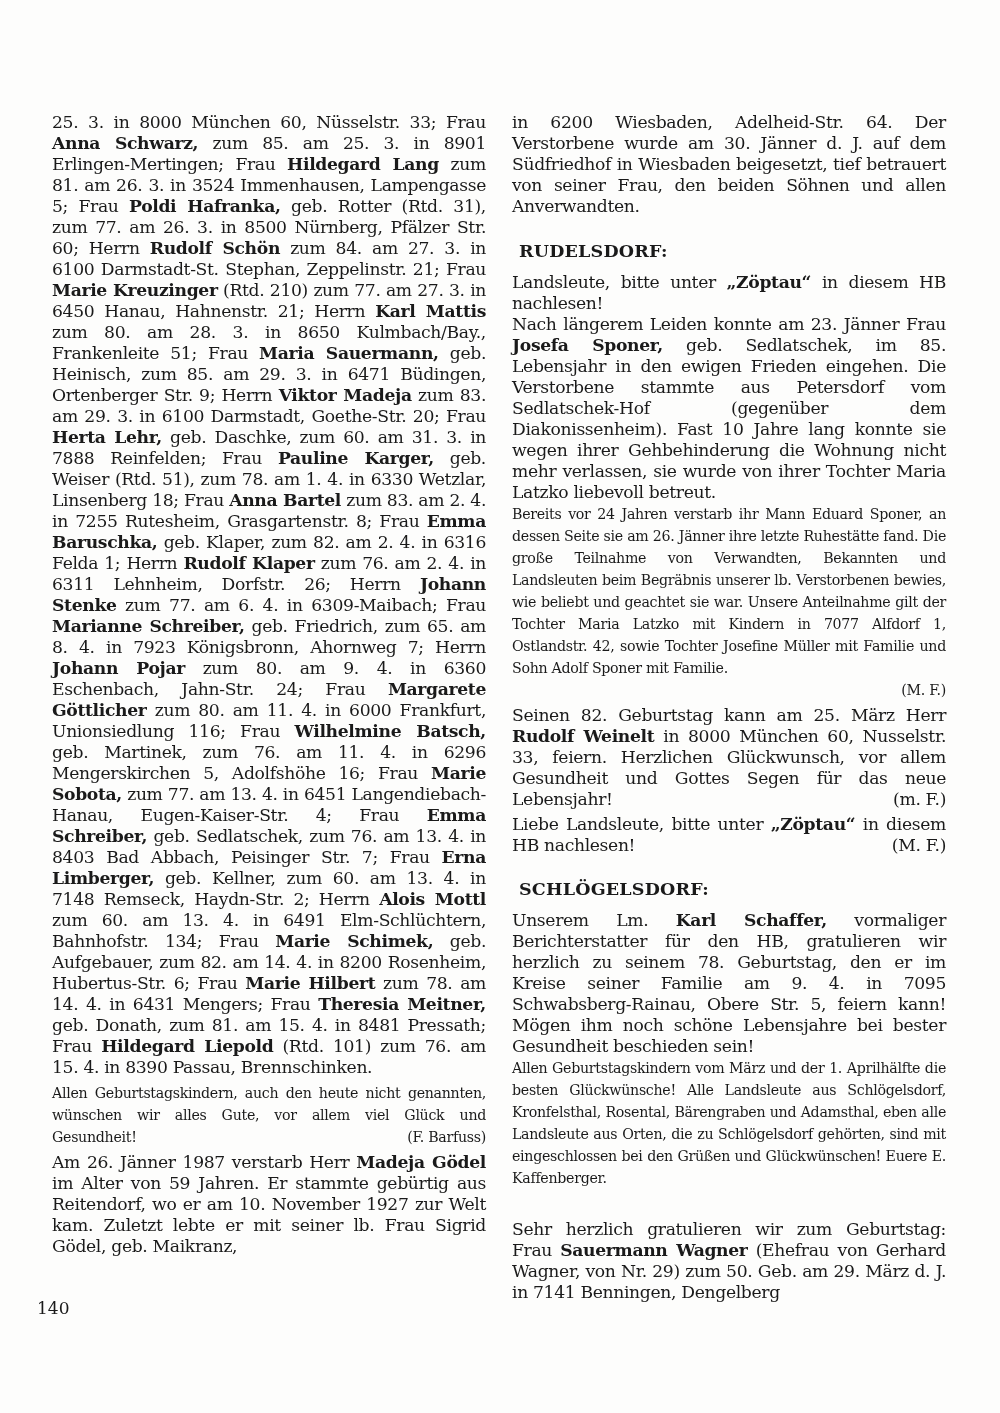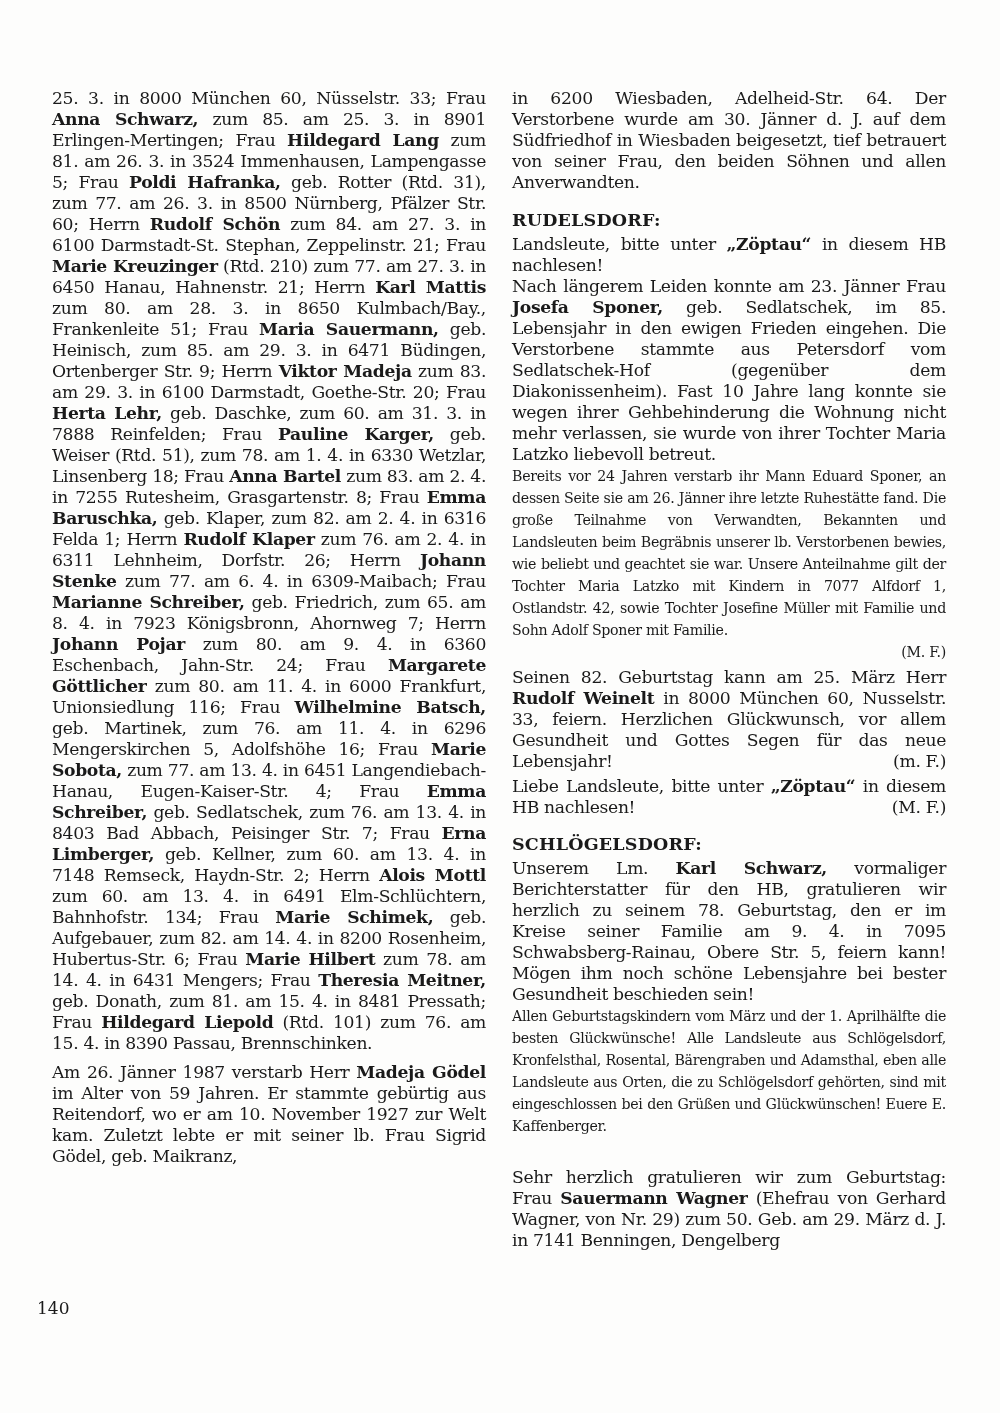--- a/index.html
+++ b/index.html
@@ -1,37 +1,41 @@
 <!DOCTYPE html>
 <html><head>
 <meta charset="utf-8">
 <style>
   html, body { margin: 0; padding: 0; }
   body {
     width: 1000px; height: 1413px; background: #fdfdfc; position: relative; overflow: hidden;
     font-family: "DejaVu Serif", "Liberation Serif", serif; color: #1a1a1a;
   }
-  .col { position: absolute; top: 88px; text-align: justify; }
+  .col { position: absolute; top: 112px; text-align: justify; }
   .col-left { left: 52px; width: 434px; }
   .col-right { left: 512px; width: 434px; }
   .p { font-size: 17.2px; line-height: 21px; margin: 0; letter-spacing: -0.35px; hyphens: manual; }
   .p.small { font-size: 14.2px; line-height: 22px; letter-spacing: -0.3px; }
   .p b { font-weight: bold; }
   .sig { float: right; }
-  .h { font-size: 17.5px; font-weight: bold; margin: 0; letter-spacing: 0.2px; }
+  .h { font-size: 17.5px; font-weight: bold; margin: 7px; letter-spacing: 0.2px; }
   .gap-s { height: 4px; }
   .gap-l { height: 17px; }
   .page-number { position: absolute; left: 37px; top: 1298px; font-size: 17px; }
 </style>
 </head>
 <body>
 
 <div class="col col-left">
   <p class="p">25. 3. in 8000 München 60, Nüsselstr. 33; Frau <b>Anna Schwarz,</b> zum 85. am 25. 3. in 8901 Erlingen-Mertingen; Frau <b>Hildegard Lang</b> zum 81. am 26. 3. in 3524 Immenhausen, Lampengasse 5; Frau <b>Poldi Hafranka,</b> geb. Rotter (Rtd. 31), zum 77. am 26. 3. in 8500 Nürnberg, Pfälzer Str. 60; Herrn <b>Rudolf Schön</b> zum 84. am 27. 3. in 6100 Darmstadt-St. Stephan, Zeppelinstr. 21; Frau <b>Marie Kreuzinger</b> (Rtd. 210) zum 77. am 27. 3. in 6450 Hanau, Hahnenstr. 21; Herrn <b>Karl Mattis</b> zum 80. am 28. 3. in 8650 Kulmbach/Bay., Frankenleite 51; Frau <b>Maria Sauermann,</b> geb. Heinisch, zum 85. am 29. 3. in 6471 Büdingen, Ortenberger Str. 9; Herrn <b>Viktor Madeja</b> zum 83. am 29. 3. in 6100 Darmstadt, Goethe-Str. 20; Frau <b>Herta Lehr,</b> geb. Daschke, zum 60. am 31. 3. in 7888 Reinfelden; Frau <b>Pauline Karger,</b> geb. Weiser (Rtd. 51), zum 78. am 1. 4. in 6330 Wetzlar, Linsenberg 18; Frau <b>Anna Bartel</b> zum 83. am 2. 4. in 7255 Rutesheim, Grasgartenstr. 8; Frau <b>Emma Baruschka,</b> geb. Klaper, zum 82. am 2. 4. in 6316 Felda 1; Herrn <b>Rudolf Klaper</b> zum 76. am 2. 4. in 6311 Lehnheim, Dorfstr. 26; Herrn <b>Johann Stenke</b> zum 77. am 6. 4. in 6309-Maibach; Frau <b>Marianne Schreiber,</b> geb. Friedrich, zum 65. am 8. 4. in 7923 Königsbronn, Ahornweg 7; Herrn <b>Johann Pojar</b> zum 80. am 9. 4. in 6360 Eschenbach, Jahn-Str. 24; Frau <b>Margarete Göttlicher</b> zum 80. am 11. 4. in 6000 Frankfurt, Unionsiedlung 116; Frau <b>Wilhelmine Batsch,</b> geb. Martinek, zum 76. am 11. 4. in 6296 Mengerskirchen 5, Adolfshöhe 16; Frau <b>Marie Sobota,</b> zum 77. am 13. 4. in 6451 Langendiebach-Hanau, Eugen-Kaiser-Str. 4; Frau <b>Emma Schreiber,</b> geb. Sedlatschek, zum 76. am 13. 4. in 8403 Bad Abbach, Peisinger Str. 7; Frau <b>Erna Limberger,</b> geb. Kellner, zum 60. am 13. 4. in 7148 Remseck, Haydn-Str. 2; Herrn <b>Alois Mottl</b> zum 60. am 13. 4. in 6491 Elm-Schlüchtern, Bahnhofstr. 134; Frau <b>Marie Schimek,</b> geb. Aufgebauer, zum 82. am 14. 4. in 8200 Rosenheim, Hubertus-Str. 6; Frau <b>Marie Hilbert</b> zum 78. am 14. 4. in 6431 Mengers; Frau <b>Theresia Meitner,</b> geb. Donath, zum 81. am 15. 4. in 8481 Pressath; Frau <b>Hildegard Liepold</b> (Rtd. 101) zum 76. am 15. 4. in 8390 Passau, Brennschinken.</p>
   <div class="gap-s"></div>
+  <p class="p small">
+    <span>Allen Geburtstagskindern, auch den heute nicht genannten, wünschen wir alles Gute, vor allem viel Glück und Gesundheit!</span>
+    <span class="sig">(F. Barfuss)</span>
+  </p>
   <div class="gap-s"></div>
   <p class="p">Am 26. Jänner 1987 verstarb Herr <b>Madeja Gödel</b> im Alter von 59 Jahren. Er stammte gebürtig aus Reitendorf, wo er am 10. November 1927 zur Welt kam. Zuletzt lebte er mit seiner lb. Frau Sigrid Gödel, geb. Maikranz,</p>
 </div>
 
 <div class="page-number">140</div>
 
 <div class="col col-right">
   <p class="p">in 6200 Wiesbaden, Adelheid-Str. 64. Der Verstorbene wurde am 30. Jänner d. J. auf dem Südfriedhof in Wiesbaden beigesetzt, tief betrauert von seiner Frau, den beiden Söhnen und allen Anverwandten.</p>
   <div class="gap-l"></div>
 
@@ -50,19 +54,19 @@
   </p>
   <div style="clear:both; height:4px;"></div>
   <p class="p">
     <span>Liebe Landsleute, bitte unter <b>„Zöptau“</b> in diesem HB nachlesen!</span>
     <span class="sig">(M. F.)</span>
   </p>
   <div style="clear:both; height:16px;"></div>
 
   <h3 class="h">SCHLÖGELSDORF:</h3>
   <div class="gap-s"></div>
-  <p class="p">Unserem Lm. <b>Karl Schwarz,</b> vormaliger Berichterstatter für den HB, gratulieren wir herzlich zu seinem 78. Geburtstag, den er im Kreise seiner Familie am 9. 4. in 7095 Schwabsberg-Rainau, Obere Str. 5, feiern kann! Mögen ihm noch schöne Lebensjahre bei bester Gesundheit beschieden sein!</p>
+  <p class="p">Unserem Lm. <b>Karl Schaffer,</b> vormaliger Berichterstatter für den HB, gratulieren wir herzlich zu seinem 78. Geburtstag, den er im Kreise seiner Familie am 9. 4. in 7095 Schwabsberg-Rainau, Obere Str. 5, feiern kann! Mögen ihm noch schöne Lebensjahre bei bester Gesundheit beschieden sein!</p>
   <p class="p small">Allen Geburtstagskindern vom März und der 1. Aprilhälfte die besten Glückwünsche! Alle Landsleute aus Schlögelsdorf, Kronfelsthal, Rosental, Bärengraben und Adamsthal, eben alle Landsleute aus Orten, die zu Schlögelsdorf gehörten, sind mit eingeschlossen bei den Grüßen und Glückwünschen! Euere E. Kaffenberger.</p>
   <div style="height:26px;"></div>
 
   <div class="gap-s"></div>
   <p class="p">Sehr herzlich gratulieren wir zum Geburtstag: Frau <b>Sauermann Wagner</b> (Ehefrau von Gerhard Wagner, von Nr. 29) zum 50. Geb. am 29. März d. J. in 7141 Benningen, Dengelberg</p>
 </div>
 
 </body></html>

